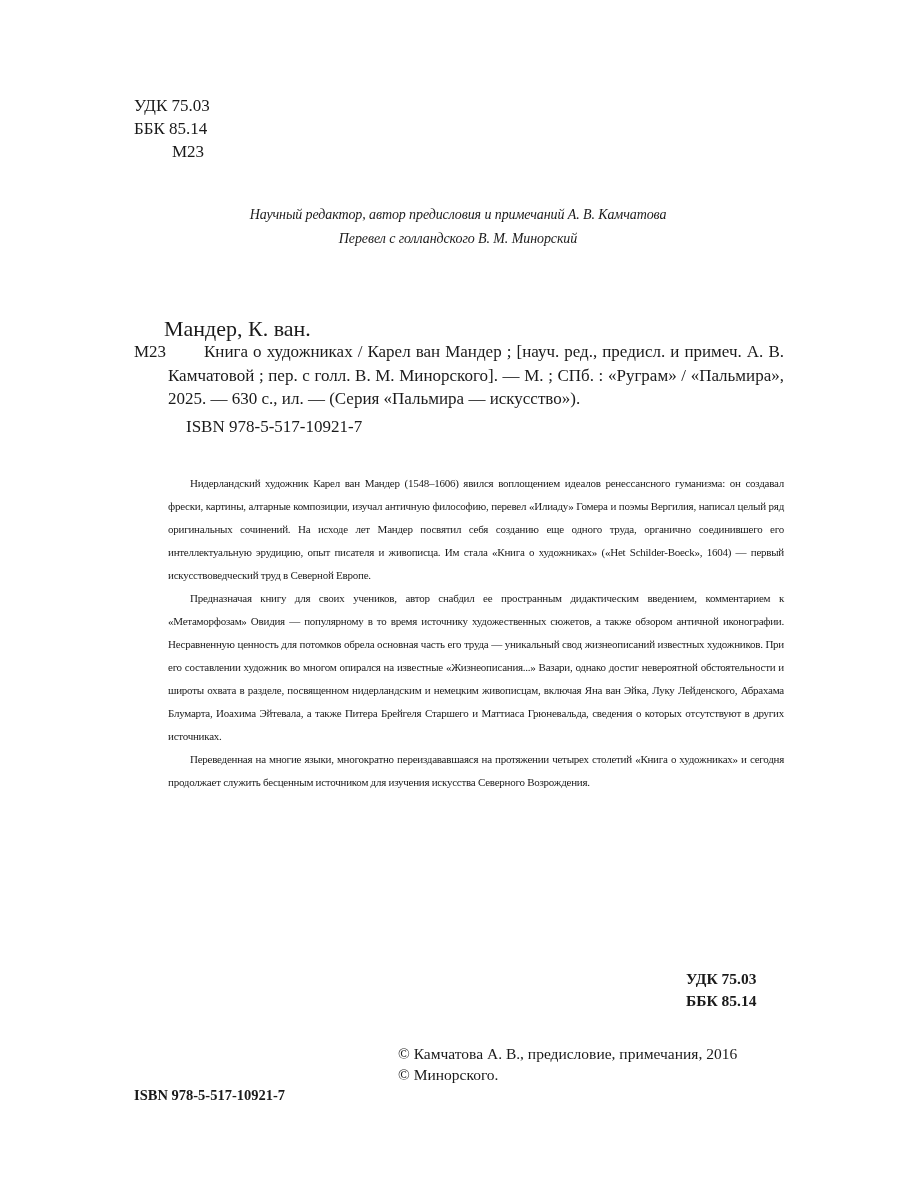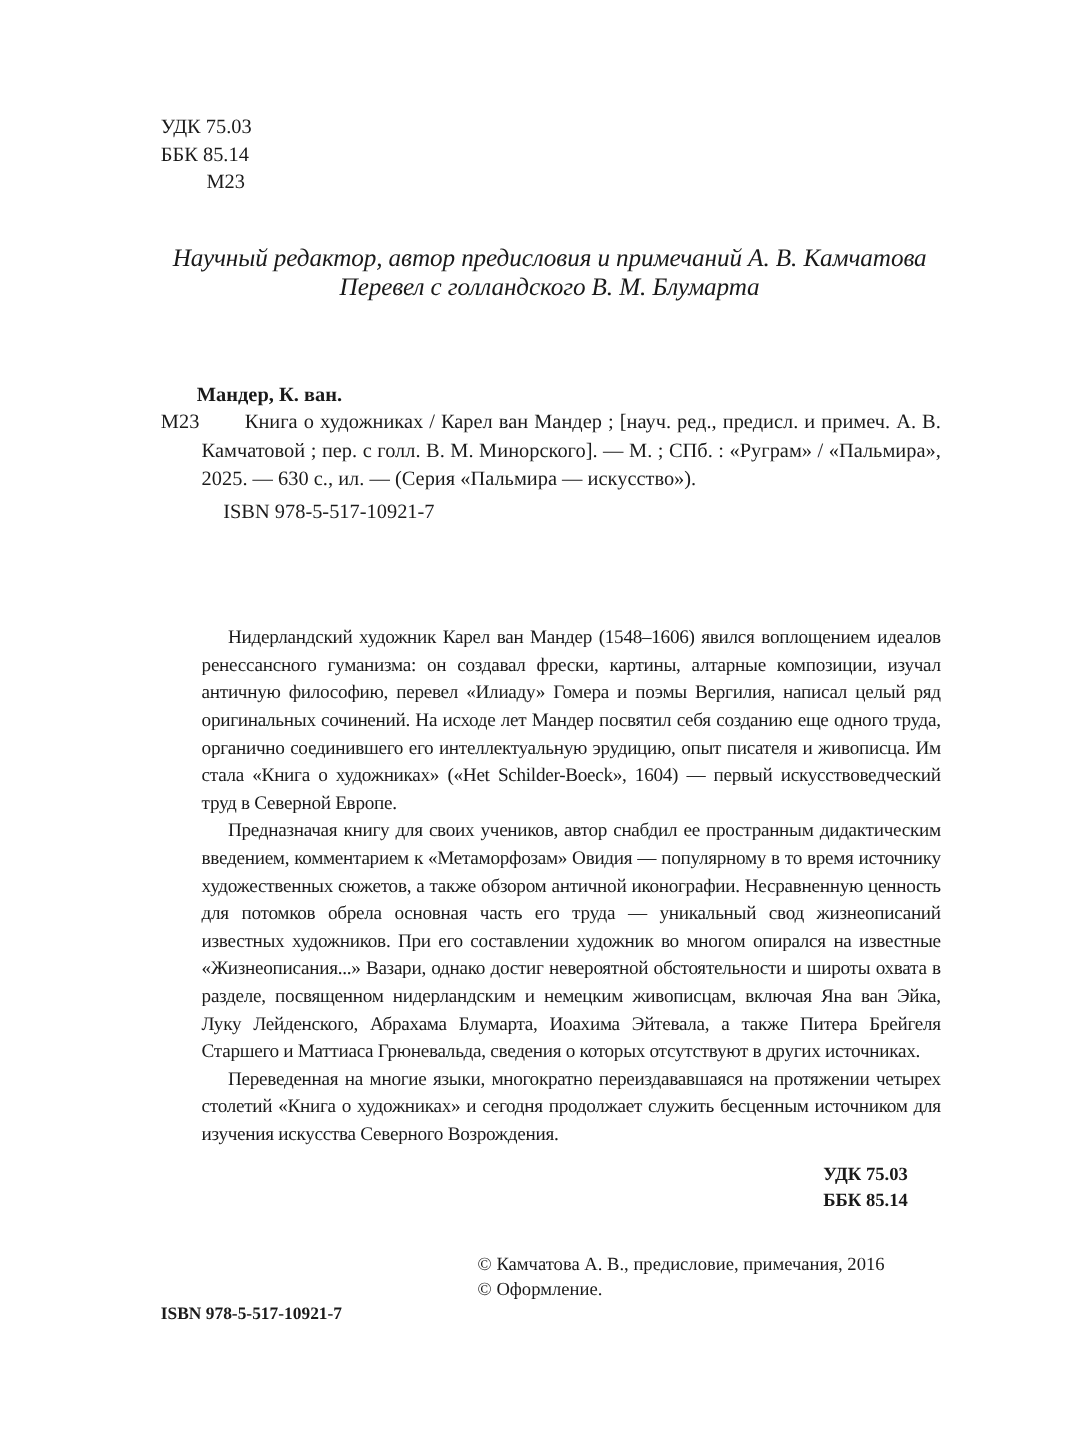--- a/index.html
+++ b/index.html
@@ -26,37 +26,37 @@
     }
     .class-top .m23 { padding-left: 38px; }
 
     
     .editors {
       left: 100px;
       width: 716px;
       top: 203px;
       text-align: center;
       font-style: italic;
-      font-size: 21px;
+      font-size: 14px;
       line-height: 24px;
       letter-spacing: -0.1px;
     }
 
     
     .bib {
       left: 134px;
       top: 318px;
       width: 650px;
       font-family: "Liberation Sans", "DejaVu Sans", sans-serif;
       font-stretch: condensed;
     }
     .bib-author {
       margin-left: 30px;
-      font-weight: bold;
-      font-size: 17px;
+      font-weight: normal;
+      font-size: 22px;
       line-height: 22px;
       font-family: "Liberation Serif", serif;
     }
     .bib-row {
       position: relative;
       font-size: 17px;
       line-height: 23.5px;
       font-family: "Liberation Serif", serif;
     }
     .bib-code {
@@ -75,26 +75,25 @@
       font-size: 17px;
       line-height: 24px;
       font-family: "Liberation Serif", serif;
     }
 
     
     .annotation {
       left: 168px;
       top: 472px;
       width: 616px;
-      font-size: 16px;
+      font-size: 11px;
       line-height: 23px;
       text-align: justify;
       letter-spacing: -0.25px;
       hyphens: manual;
-      margin-top: 48px;
     }
     .annotation p {
       margin: 0;
       text-indent: 22px;
     }
 
     
     .class-bottom {
       left: 686px;
       top: 968px;
@@ -124,21 +123,21 @@
 <body>
 
 <div class="abs class-top">
   <div>УДК 75.03</div>
   <div>ББК 85.14</div>
   <div class="m23">М23</div>
 </div>
 
 <div class="abs editors">
   <div>Научный редактор, автор предисловия и примечаний А. В. Камчатова</div>
-  <div>Перевел с голландского В. М. Блумарта</div>
+  <div>Перевел с голландского В. М. Минорский</div>
 </div>
 
 <div class="abs bib">
   <div class="bib-author">Мандер, К. ван.</div>
   <div class="bib-row">
     <span class="bib-code">М23</span>
     <div class="bib-desc">Книга о художниках / Карел ван Мандер ; [науч. ред., предисл. и примеч. А. В. Камчатовой ; пер. с голл. В. М. Минорского]. — М. ; СПб. : «Руграм» / «Пальмира», 2025. — 630 с., ил. — (Серия «Пальмира — искусство»).</div>
   </div>
   <div class="bib-isbn">ISBN 978-5-517-10921-7</div>
 </div>
@@ -149,16 +148,16 @@
   <p>Переведенная на многие языки, многократно переиздававшаяся на протяжении четырех столетий «Книга о художниках» и сегодня продолжает служить бесценным источником для изучения искусства Северного Возрождения.</p>
 </div>
 
 <div class="abs class-bottom">
   <div>УДК 75.03</div>
   <div>ББК 85.14</div>
 </div>
 
 <div class="abs copyright">
   <div>© Камчатова А. В., предисловие, примечания, 2016</div>
-  <div>© Оформление.</div>
+  <div>© Минорского.</div>
 </div>
 
 <div class="abs isbn-bottom">ISBN 978-5-517-10921-7</div>
 
 </body></html>

